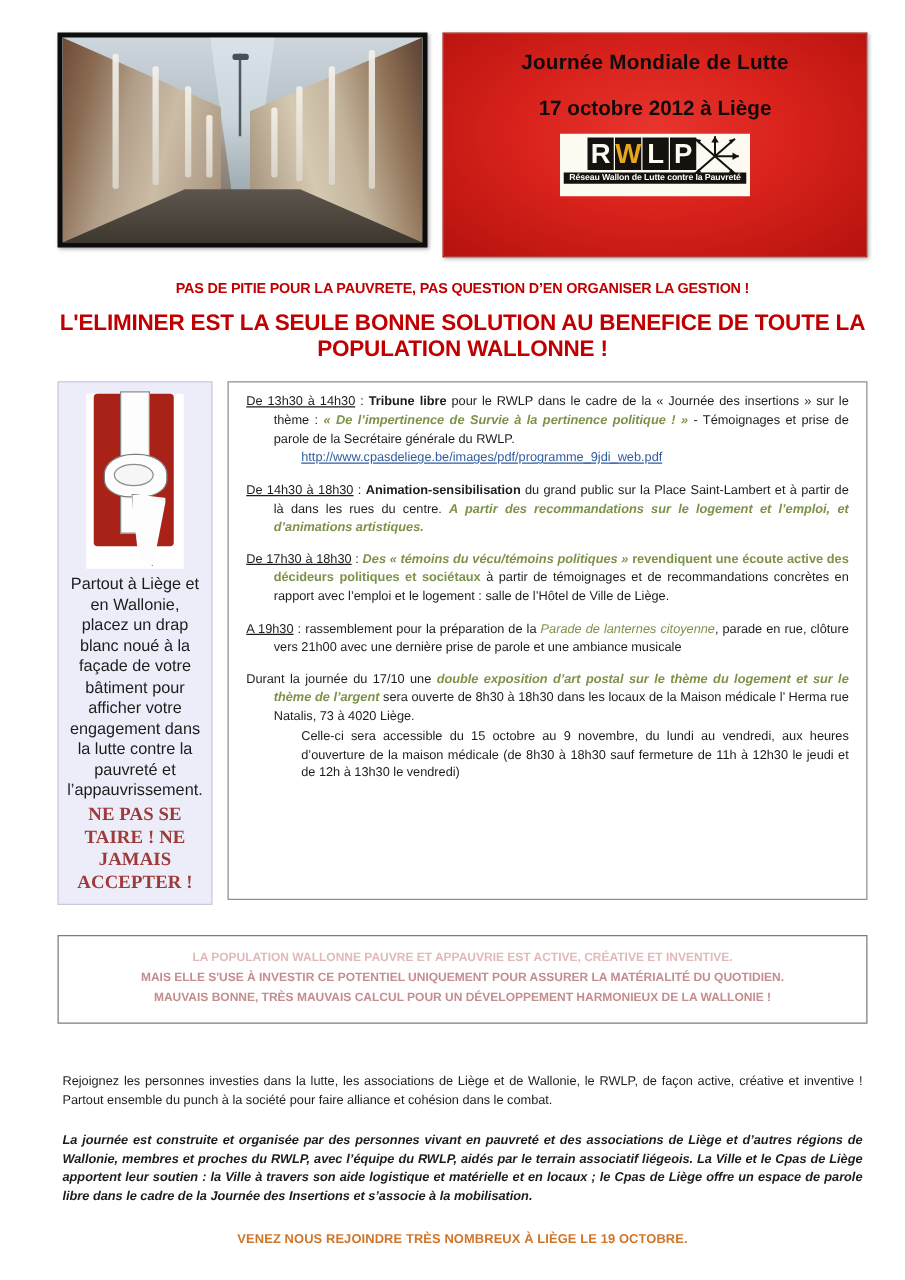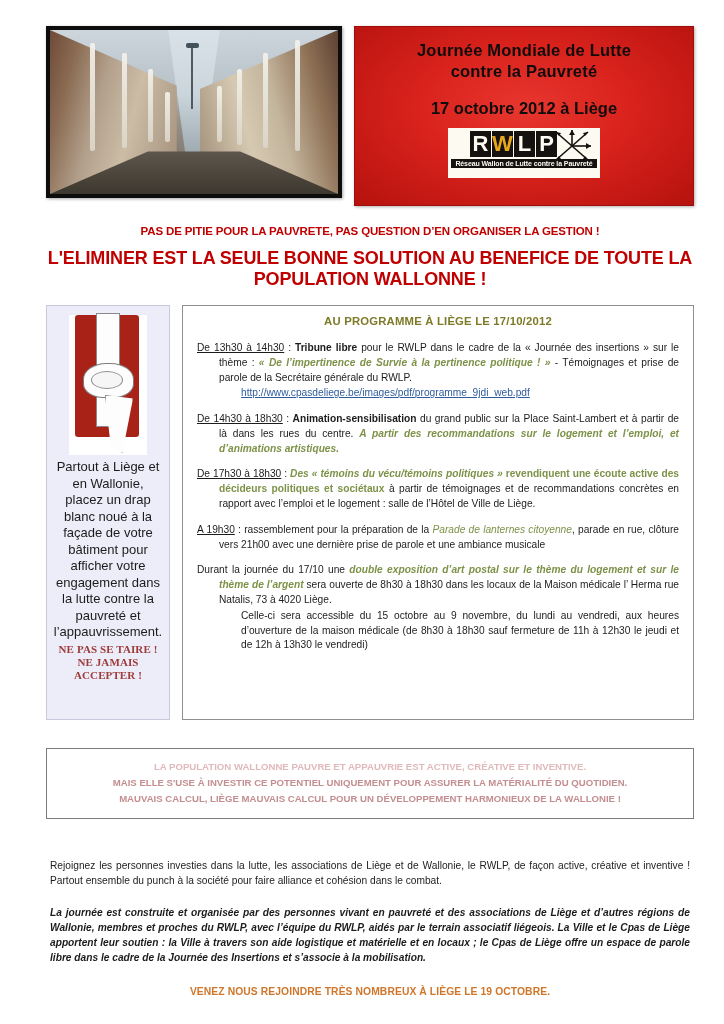--- a/index.html
+++ b/index.html
@@ -259,21 +259,21 @@
     font-size: 13px;
     line-height: 1.27;
     text-align: center;
     color: #1c1c1c;
     font-family: "Liberation Sans", sans-serif;
   }
   .sidebar-shout {
     margin-top: 2px;
     font-family: "Liberation Serif", serif;
     font-weight: bold;
-    font-size: 11px;
+    font-size: 15px;
     color: #9d3a3a;
     line-height: 1.2;
     text-align: center;
     letter-spacing: .1px;
   }
 
   .program {
     flex: 1 1 auto;
     border: 1px solid #8f8f8f;
     box-sizing: border-box;
@@ -394,21 +394,20 @@
         <div class="sheet" style="left:58%;top:34%;height:34%;"></div>
         <div class="sheet" style="left:65%;top:24%;height:46%;"></div>
         <div class="sheet" style="left:74%;top:14%;height:58%;"></div>
         <div class="sheet" style="left:85%;top:6%;height:68%;"></div>
       </div>
     </div>
 
     <div class="red-banner">
       <div class="banner-title">
         <div>Journée Mondiale de Lutte</div>
-        <div>contre la Pauvreté</div>
       </div>
       <div class="banner-date">17 octobre 2012 à Liège</div>
 
       <div class="logo-box">
         <div class="logo-letters">
           <span class="ltr">R</span>
           <span class="ltr flame">W</span>
           <span class="ltr">L</span>
           <span class="ltr">P</span>
         </div>
@@ -446,21 +445,20 @@
         <div class="sheet-cloth"></div>
         <div class="sheet-knot"></div>
         <div class="sheet-knot2"></div>
         <div class="sheet-tail"></div>
       </div>
       <div class="sidebar-text">Partout à Liège et en Wallonie, placez un drap blanc noué à la façade de votre bâtiment pour afficher votre engagement dans la lutte contre la pauvreté et l’appauvrissement.</div>
       <div class="sidebar-shout">NE PAS SE TAIRE ! NE JAMAIS ACCEPTER !</div>
     </div>
 
     <div class="program">
-      <div class="program-title">AU PROGRAMME À LIÈGE  LE 17/10/2012</div>
 
       <div class="prog-item">
         <span class="when">De 13h30 à 14h30</span><span> : </span><b>Tribune libre</b><span> pour le RWLP dans le cadre de la « Journée des insertions »  sur le thème : </span><span class="grn">« De l’impertinence de Survie à la pertinence politique ! »</span><span> - Témoignages et prise de parole de la Secrétaire générale du RWLP.</span>
         <span class="prog-sub"><a class="lnk" href="#">http://www.cpasdeliege.be/images/pdf/programme_9jdi_web.pdf</a></span>
       </div>
 
       <div class="prog-item">
         <span class="when">De 14h30 à 18h30</span><span> : </span><b>Animation-sensibilisation</b><span> du grand public sur la Place Saint-Lambert et à partir de là dans les rues du centre. </span><span class="grn">A partir des recommandations sur le logement et l’emploi, et d’animations artistiques.</span>
       </div>
 
@@ -476,21 +474,21 @@
         <span>Durant la journée du 17/10 une </span><span class="grn">double exposition d’art postal sur le thème du logement et sur le thème de l’argent</span><span> sera ouverte de 8h30 à 18h30 dans les locaux de la Maison médicale l’ Herma rue Natalis, 73 à 4020 Liège.</span>
         <span class="prog-sub">Celle-ci sera accessible du 15 octobre au 9 novembre, du lundi au vendredi, aux heures d’ouverture de la maison médicale (de 8h30 à 18h30 sauf fermeture de 11h à 12h30 le jeudi et de 12h à 13h30 le vendredi)</span>
       </div>
 
     </div>
   </div>
 
   <div class="pink-box">
     <div class="pink-line faint">LA POPULATION WALLONNE PAUVRE ET APPAUVRIE EST ACTIVE, CRÉATIVE ET INVENTIVE.</div>
     <div class="pink-line strong">MAIS ELLE S'USE À INVESTIR CE POTENTIEL UNIQUEMENT POUR ASSURER LA MATÉRIALITÉ DU QUOTIDIEN.</div>
-    <div class="pink-line strong">MAUVAIS CALCUL, LIÈGE MAUVAIS CALCUL POUR UN DÉVELOPPEMENT HARMONIEUX DE LA WALLONIE !</div>
+    <div class="pink-line strong">MAUVAIS BONNE, TRÈS MAUVAIS CALCUL POUR UN DÉVELOPPEMENT HARMONIEUX DE LA WALLONIE !</div>
   </div>
 
   <div class="bottom">
     <div class="para-light">Rejoignez les personnes investies dans la lutte, les associations de Liège et de Wallonie, le RWLP, de façon active, créative et inventive ! Partout ensemble du punch à la société pour faire alliance et cohésion dans le combat.</div>
     <div class="para-bold">La journée est construite et organisée par des personnes vivant en pauvreté et des associations de Liège et d’autres régions de Wallonie, membres et proches du RWLP, avec l’équipe du RWLP, aidés par le terrain associatif liégeois. La Ville et le Cpas de Liège apportent leur soutien : la Ville à travers son aide logistique et matérielle et en locaux ; le Cpas de Liège offre un espace de parole libre dans le cadre de la Journée des Insertions et s’associe à la mobilisation.</div>
     <div class="closing">VENEZ NOUS REJOINDRE TRÈS NOMBREUX À LIÈGE LE 19 OCTOBRE.</div>
   </div>
 
 </div>
 

